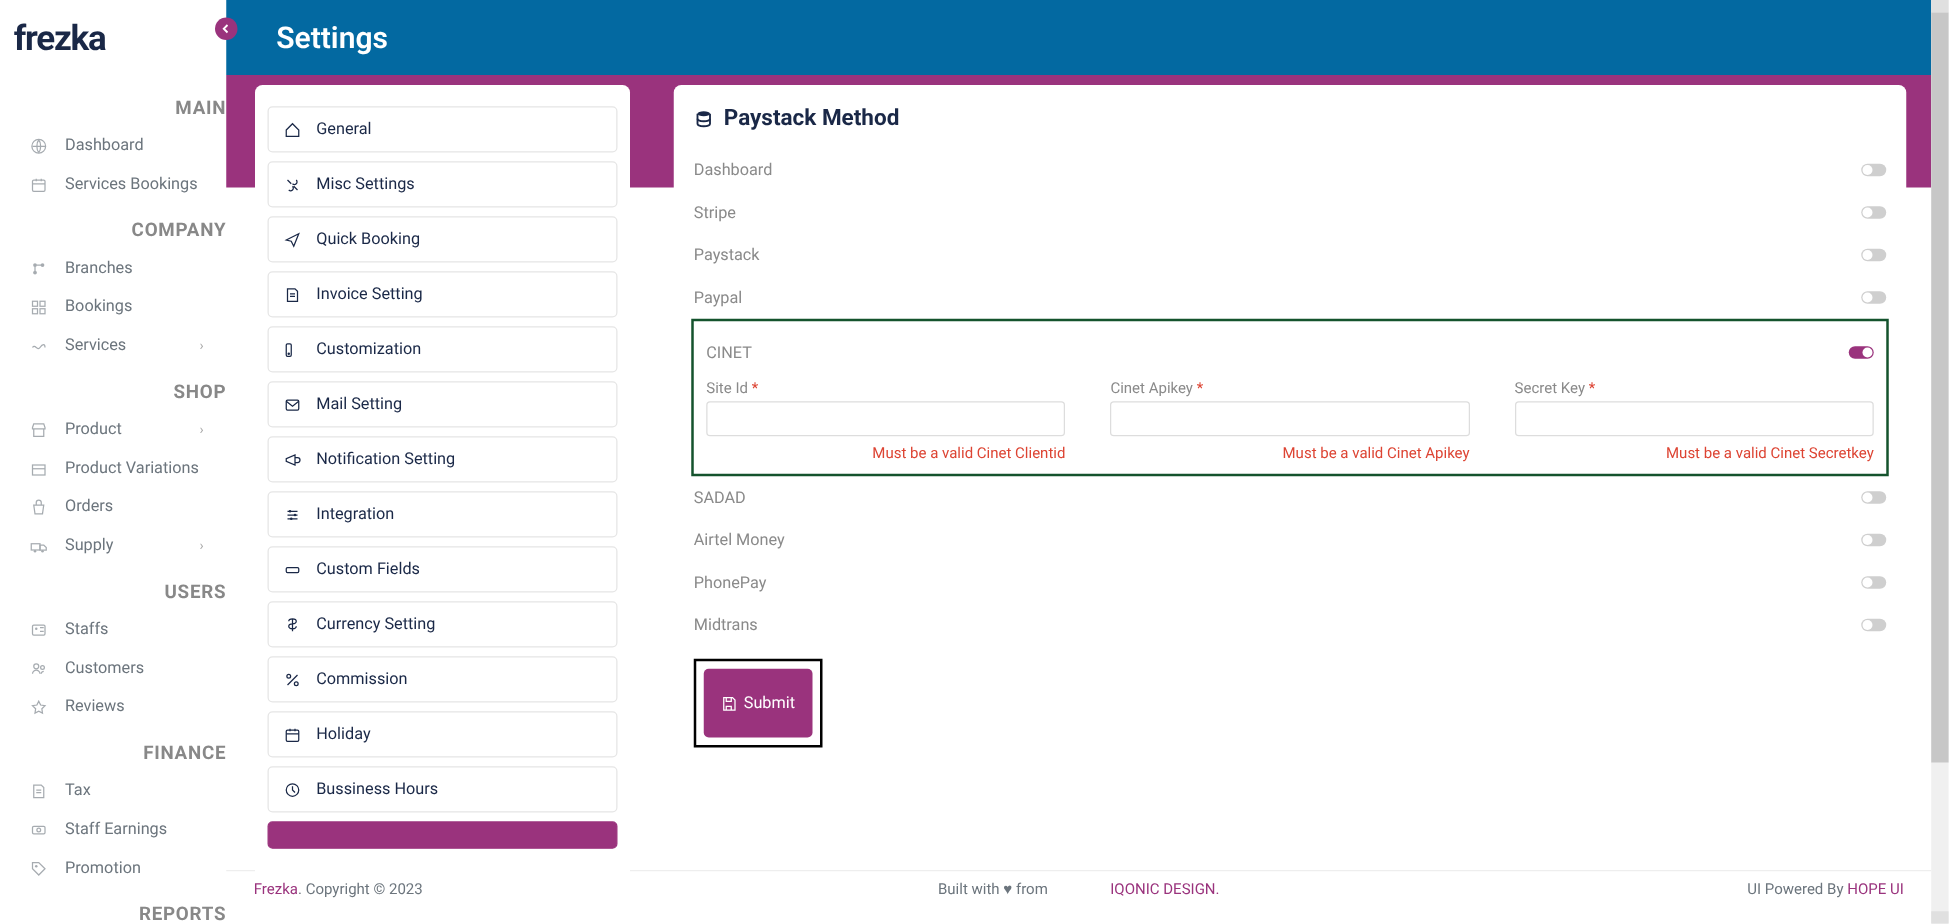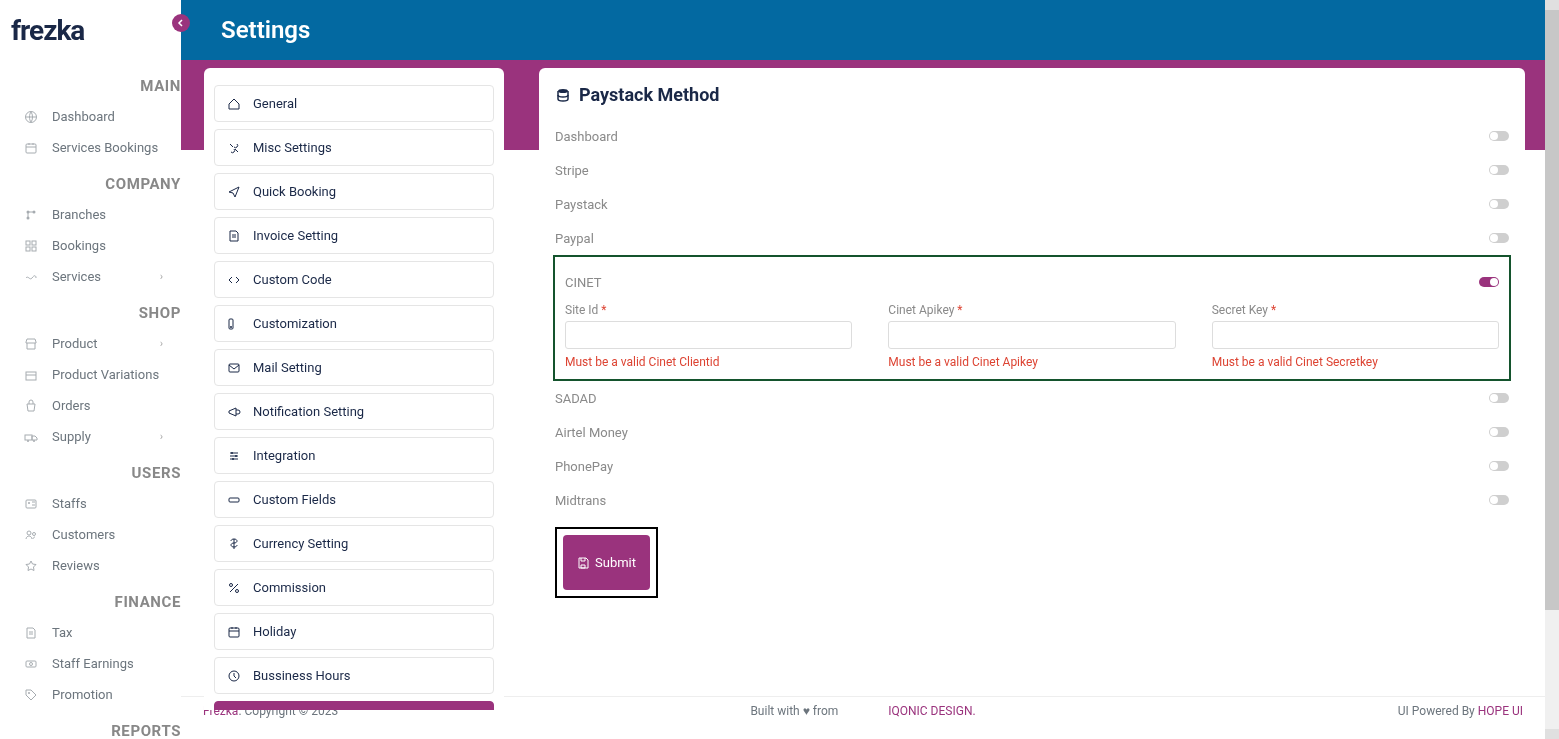--- a/index.html
+++ b/index.html
@@ -28,21 +28,21 @@
 .toggle { width:20px; height:10px; background:#cfcfcf; border-radius:10px; position:relative; cursor:pointer; }
 .toggle::after { content:''; position:absolute; left:1px; top:1px; width:8px; height:8px; background:#fff; border-radius:50%; }
 .toggle.on { background:#9a337d; }
 .toggle.on::after { left:11px; }
 .cinet-box { border:2px solid #14532d; padding:8px 10px 10px 10px; margin:0 -2px; }
 .cinet-fields { display:flex; gap:36px; margin-top:4px; }
 .field { flex:1; }
 .field-label { font-size:12px; color:#8a8a8a; margin-bottom:4px; }
 .field-label .req { color:#d43; }
 .field-input { width:100%; height:28px; border:1px solid #ddd; border-radius:3px; padding:0 8px; font-size:13px; }
-.field-error { color:#d43; font-size:12px; margin-top:6px; }
+.field-error { color:#d43; font-size:12px; margin-top:6px;text-align:right; }
 .submit-box { display:inline-block; border:2px solid #000; padding:6px; margin-top:10px; }
 .submit-btn { background:#9a337d; color:#fff; border:none; padding:20px 14px; border-radius:4px; font-size:13px; cursor:pointer; display:flex; align-items:center; }
 .submit-btn .icon { margin-right:6px; }
 .footer { position:absolute; left:181px; bottom:14px; right:14px; height:29px; background:#fff; display:flex; align-items:center; padding:0 22px; font-size:12px; color:#666; border-top:1px solid #eee; }
 .footer .left { color:#6c757d; }
 .footer .left .brand { color:#9a337d; }
 .footer .center { position:absolute; left:50%; transform:translateX(-50%); color:#6c757d; }
 .footer .center .link { color:#9a337d;padding-left:47px; }
 .footer .right { margin-left:auto; color:#6c757d; }
 .footer .right .link { color:#9a337d; }
@@ -260,28 +260,20 @@
           <svg width="14" height="14" viewBox="0 0 14 14">
             <path d="M3 2h6l2 2v8H3z" fill="none" stroke="#1a2847"></path>
             <path d="M5 6h4M5 8h4" stroke="#1a2847"></path>
           </svg>
         </span>
         <span>Invoice Setting</span>
       </div>
       <div class="settings-item">
         <span class="icon">
           <svg width="14" height="14" viewBox="0 0 14 14">
-            <path d="M5 4L2 7l3 3M9 4l3 3-3 3" stroke="#1a2847" fill="none"></path>
-          </svg>
-        </span>
-        <span>Custom Code</span>
-      </div>
-      <div class="settings-item">
-        <span class="icon">
-          <svg width="14" height="14" viewBox="0 0 14 14">
             <rect x="2" y="2" width="4" height="10" rx="1" fill="none" stroke="#1a2847"></rect>
             <circle cx="4" cy="10" r="1" fill="#1a2847"></circle>
           </svg>
         </span>
         <span>Customization</span>
       </div>
       <div class="settings-item">
         <span class="icon">
           <svg width="14" height="14" viewBox="0 0 14 14">
             <rect x="2" y="3" width="10" height="8" rx="1" fill="none" stroke="#1a2847"></rect>

